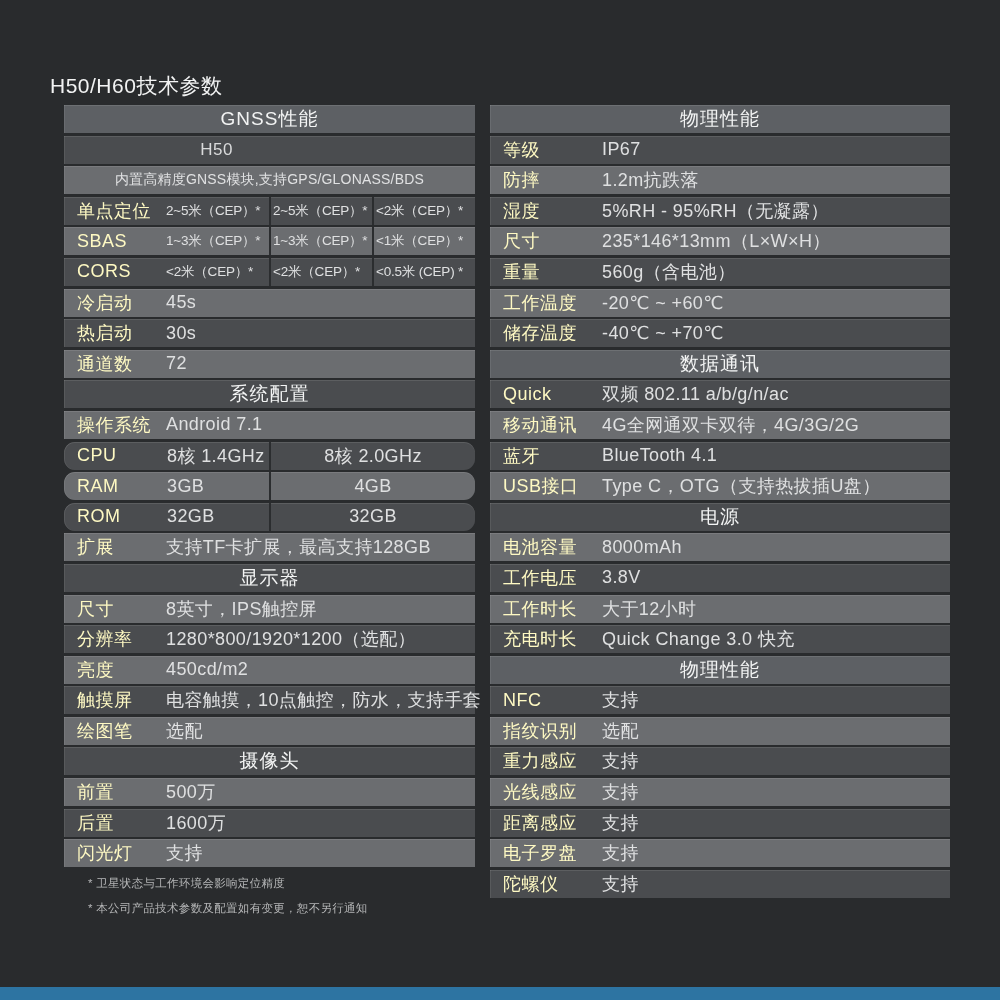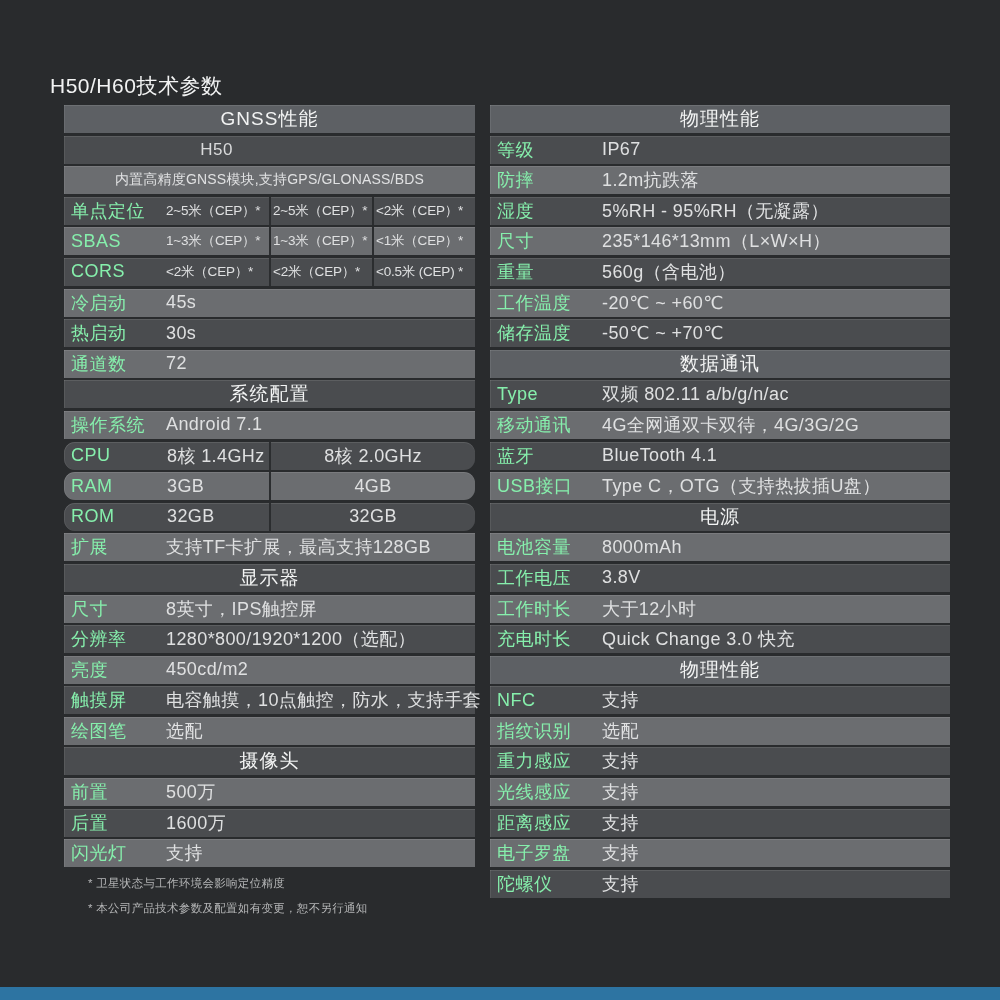--- a/index.html
+++ b/index.html
@@ -24,21 +24,21 @@
   .row.dark{background:var(--row-dark,#4a4c4f);}
   .row.header.light{background:var(--header-light,#5d6064);}
   .row.header.dark{background:var(--row-dark,#4a4c4f);}
   .row.header,.row.span{grid-template-columns:1fr;}
   .row.models{grid-template-columns:100px 105px 1fr;}
   .row.cols3{grid-template-columns:100px 105px 103px 1fr;}
   .row.cols2{grid-template-columns:100px 105px 1fr;border-radius:11px;}
   .row.kv{grid-template-columns:100px 1fr;}
   .tbl-right .row.kv{grid-template-columns:110px 1fr;}
   .cell{height:100%;display:flex;align-items:center;color:#dfe0e1;white-space:nowrap;}
-  .label{padding-left:7px;font-size:18px;letter-spacing:.5px;color:#86efac;}
+  .label{padding-left:13px;font-size:18px;letter-spacing:.5px;color:#fef9c3;}
   .value{font-size:18px;padding-left:2px;letter-spacing:.4px;}
   .htext{justify-content:center;font-size:19px;letter-spacing:1px;color:#f3f4f4;}
   .stext{justify-content:center;font-size:14px;color:#e0e1e2;letter-spacing:.2px;}
   .model{justify-content:center;font-size:17px;color:#d9dadb;letter-spacing:.5px;}
   .val{font-size:13.5px;padding:0 2px;letter-spacing:-0.2px;}
   .v2,.v3{border-left:2px solid var(--divider,#2b2d2f);}
   .val2{font-size:18px;padding-left:3px;letter-spacing:.4px;}
   .val2c{font-size:18px;justify-content:center;border-left:2px solid var(--divider,#2b2d2f);letter-spacing:.4px;}
   .footnotes{position:absolute;left:57px;top:876px;color:#b5b6b7;font-size:11.5px;letter-spacing:.3px;}
   .footnotes div{margin-bottom:10px;margin-left:31px;}
@@ -178,27 +178,27 @@
     <div class="row kv dark">
       <div class="cell label">重量</div>
       <div class="cell value">560g（含电池）</div>
     </div>
     <div class="row kv light">
       <div class="cell label">工作温度</div>
       <div class="cell value">-20℃ ~ +60℃</div>
     </div>
     <div class="row kv dark">
       <div class="cell label">储存温度</div>
-      <div class="cell value">-50℃ ~ +70℃</div>
+      <div class="cell value">-40℃ ~ +70℃</div>
     </div>
     <div class="row header light">
       <div class="cell htext">数据通讯</div>
     </div>
     <div class="row kv dark">
-      <div class="cell label">Type</div>
+      <div class="cell label">Quick</div>
       <div class="cell value">双频 802.11 a/b/g/n/ac</div>
     </div>
     <div class="row kv light">
       <div class="cell label">移动通讯</div>
       <div class="cell value">4G全网通双卡双待，4G/3G/2G</div>
     </div>
     <div class="row kv dark">
       <div class="cell label">蓝牙</div>
       <div class="cell value">BlueTooth 4.1</div>
     </div>

